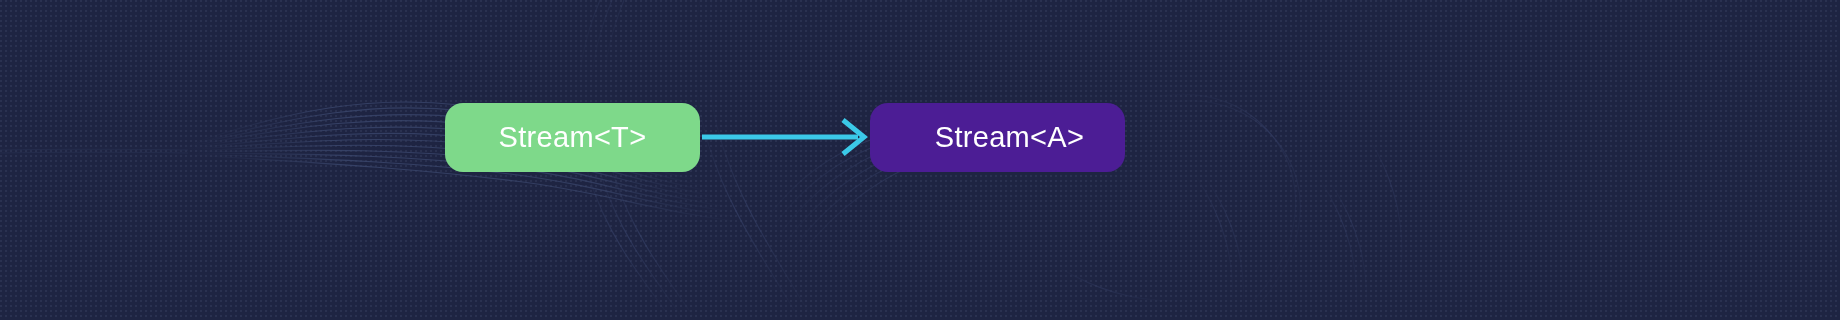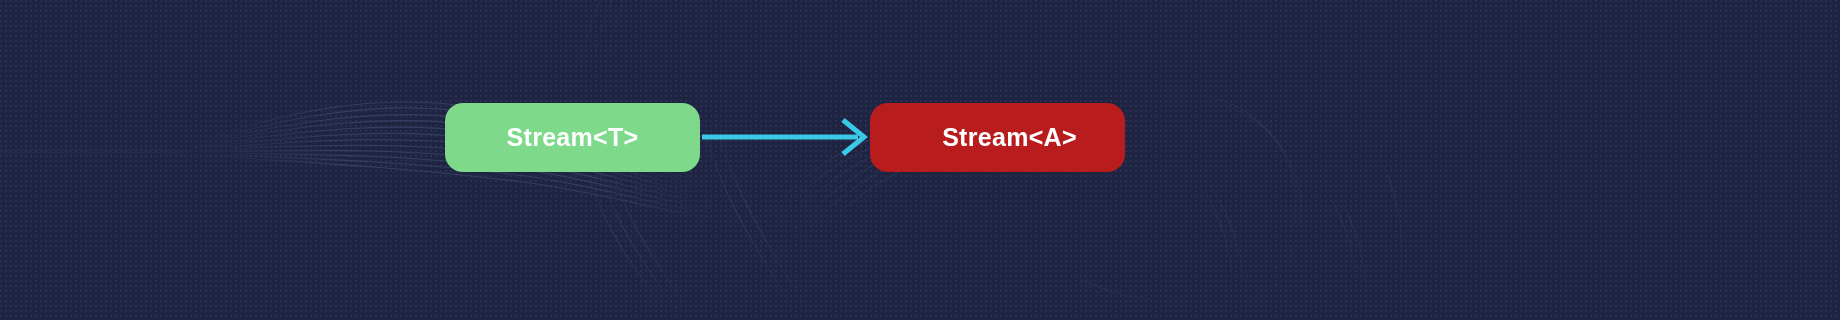--- a/index.html
+++ b/index.html
@@ -42,40 +42,40 @@
   .node {
     position: absolute;
     display: flex;
     align-items: center;
     justify-content: center;
     border-radius: 18px;
     box-sizing: border-box;
   }
   .node-label {
     color: #ffffff;
-    font-size: 25px;
-    font-weight: bold;
+    font-size: 29px;
+    font-weight: normal;
     letter-spacing: 0.3px;
     white-space: nowrap;
     line-height: 1;
   }
 
   #node-source {
     left: 445px;
     top: 103px;
     width: 255px;
     height: 69px;
     background: #7ed98a;
   }
   #node-target {
     left: 870px;
     top: 103px;
     width: 255px;
     height: 69px;
-    background: #b91c1c;
+    background: #4c1d95;
     padding-left: 24px;
   }
 
   
   #edge-transform {
     position: absolute;
     left: 700px;
     top: 112px;
     width: 176px;
     height: 50px;

